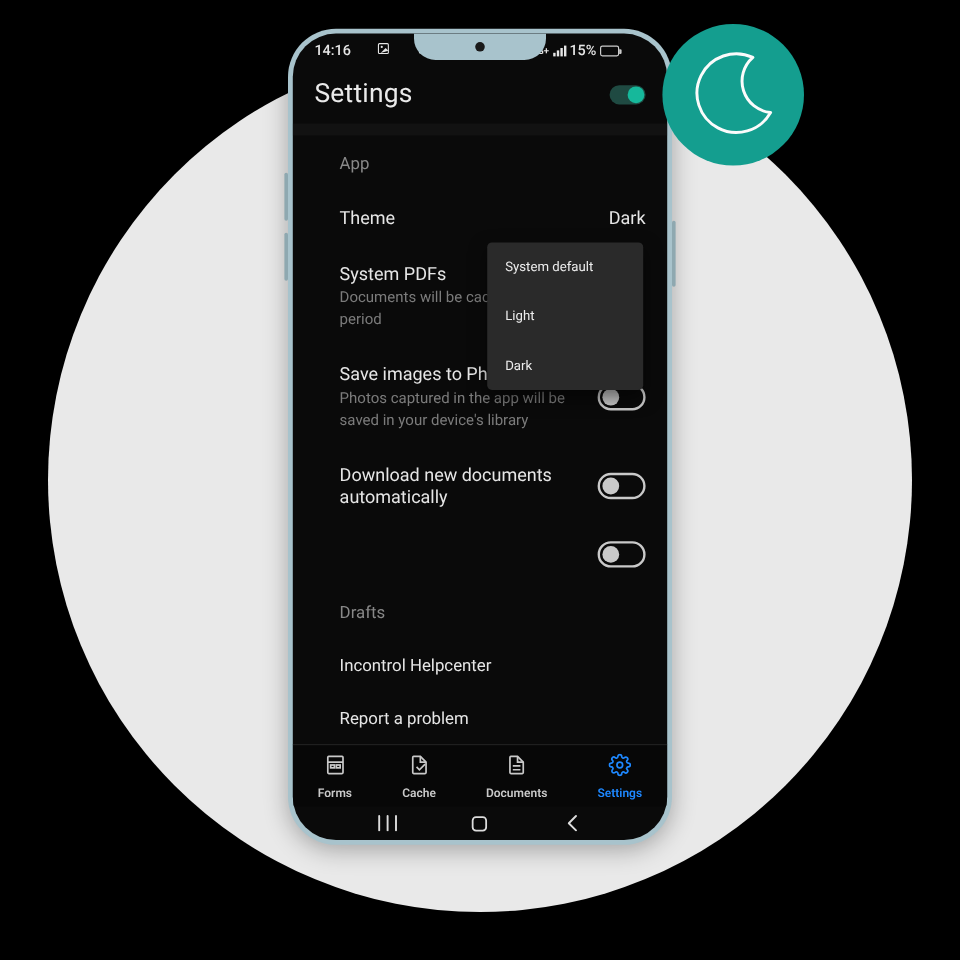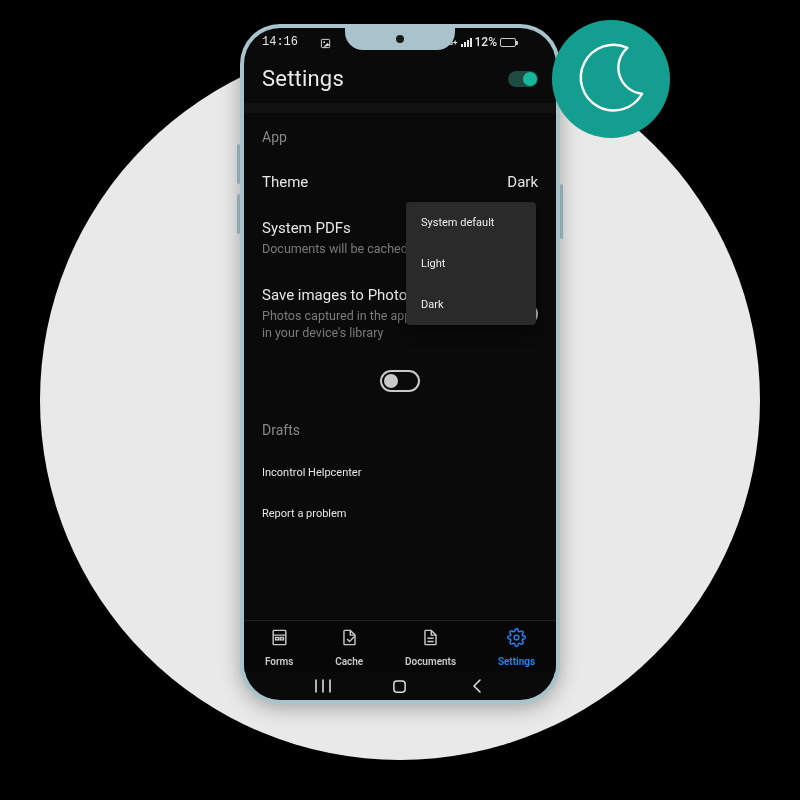--- a/index.html
+++ b/index.html
@@ -9,47 +9,47 @@
     .moon-badge svg { width: 82px; height: 82px; }
     .phone { position: absolute; width: 320px; height: 680px; left: 240px; top: 24px; background: #a8c3cc; border-radius: 40px; padding: 4px; z-index: 10; box-shadow: 0 4px 20px rgba(0,0,0,0.3); }
     .phone-inner { width: 100%; height: 100%; background: #0a0a0a; border-radius: 36px; position: relative; overflow: hidden; }
     .notch { position: absolute; top: 0; left: 50%; transform: translateX(-50%); width: 110px; height: 22px; background: #a8c3cc; border-radius: 0 0 18px 18px; z-index: 25; display:flex; align-items:center; justify-content:center; }
     .notch::after { content:""; width: 8px; height: 8px; border-radius:50%; background:#1a1a1a; }
     .side-btn { position:absolute; background:#8ea8b0; border-radius:2px; }
     .side-left1 { left:-3px; top:120px; width:3px; height:40px; }
     .side-left2 { left:-3px; top:170px; width:3px; height:40px; }
     .side-right { right:-3px; top:160px; width:3px; height:55px; }
     .status-bar { height: 28px; display: flex; justify-content: space-between; align-items: center; padding: 0 40px 0 18px; color: #e6e6e6; font-size: 12px; font-weight: 500; position: relative; z-index: 20; }
-    .status-left { display: flex; align-items: flex-end; gap: 22px; font-family: Liberation Mono, monospace; }
+    .status-left { display: flex; align-items: flex-start; gap: 22px; }
     .status-right { display: flex; align-items: center; gap: 3px; }
     .sig-bars { display:inline-flex; align-items:flex-end; gap:1px; height:9px; }
     .sig-bars span { width:2px; background:#e6e6e6; }
     .sig-bars span:nth-child(1){height:3px}.sig-bars span:nth-child(2){height:5px}.sig-bars span:nth-child(3){height:7px}.sig-bars span:nth-child(4){height:9px}
     .bat-shell { width:16px; height:9px; border:1px solid #ccc; border-radius:2px; position:relative; }
     .bat-shell::after { content:""; position:absolute; right:-3px; top:2px; width:2px; height:4px; background:#ccc; border-radius:0 1px 1px 0; }
     .bat-fill { height:100%; width:15%; background:#e6e6e6; }
     .mute-icon { position:relative; width:11px; height:11px; }
     .mute-icon::before { content:"🔇"; font-size:9px; position:absolute; top:-2px; filter:grayscale(1) brightness(2); }
     .app-header { display: flex; justify-content: space-between; align-items: center; padding: 10px 18px 10px 18px; }
     .app-title { color: #eaeaea; font-size: 22px; font-weight: 400; letter-spacing:0.2px; }
     .sync-pill { width: 30px; height: 16px; border-radius: 9px; background: #1f4a42; position: relative; }
     .sync-pill::after { content:""; position:absolute; right:1px; top:1px; width:14px; height:14px; border-radius:50%; background:#16b89b; }
     .divider { height: 10px; background: #121212; margin-top: 2px; }
-    .content { padding: 0 18px; }
+    .content { padding: 0 18px; margin-left: 21px; }
     .section-label { color: #888; font-size: 14px; padding: 16px 0 14px 0; }
-    .row { display: flex; justify-content: center; align-items: flex-start; padding: 14px 0; gap: 8px; }
+    .row { display: flex; justify-content: flex-end; align-items: flex-start; padding: 14px 0; gap: 8px; }
     .row-left { flex: 1; min-width: 0; }
     .row-title { color: #e6e6e6; font-size: 15px; font-weight: 400; display: flex; align-items: center; gap: 6px; }
     .row-sub { color: #7b7b7b; font-size: 12.5px; line-height: 1.4; margin-top: 3px; }
     .row-value { color: #e6e6e6; font-size: 15px; align-self: center; }
     .toggle { width: 40px; height: 22px; border-radius: 12px; position: relative; flex-shrink: 0; align-self: center; }
     .toggle.off { border: 2px solid #c9c9c9; background: transparent; }
     .toggle.off .knob { position: absolute; left: 2px; top: 2px; width: 14px; height: 14px; border-radius: 50%; background: #c9c9c9; }
     .info-icon { display:inline-flex; width: 15px; height: 15px; border: 1.5px solid #2196f3; border-radius: 50%; color: #2196f3; font-size: 10px; font-weight: 700; font-style: italic; font-family: Georgia, serif; align-items: center; justify-content: center; line-height:1; }
-    .support-item { color: #e6e6e6; font-size: 11px; padding: 14px 0; }
+    .support-item { color: #e6e6e6; font-size: 14px; padding: 14px 0; }
     .dropdown { position: absolute; top: 174px; left: 162px; background: #2a2a2a; border-radius: 4px; width: 130px; box-shadow: 0 6px 14px rgba(0,0,0,0.5); z-index: 40; overflow: hidden; }
     .dropdown-item { color: #ededed; font-size: 11px; padding: 14px 15px; }
     .bottom-nav { position: absolute; bottom: 28px; left: 0; right: 0; height: 52px; display: flex; justify-content: space-around; align-items: center; border-top: 1px solid #1f1f1f; background:#070707; }
     .nav-item { display: flex; flex-direction: column; align-items: center; gap: 7px; color: #c9c9c9; font-size: 10px; font-weight: 600; }
     .nav-item.active { color: #1e88ff; }
     .nav-icon { width: 22px; height: 22px; display: flex; align-items: center; justify-content: center; }
     .sys-nav { position: absolute; bottom: 0; left: 0; right: 0; height: 28px; display: flex; justify-content: space-around; align-items: center; padding: 0 40px; }
     .sys-btn { color: #dcdcdc; display: flex; align-items: center; justify-content: center; width: 30px; height: 18px; }
   </style>
 </head>
@@ -84,21 +84,21 @@
       </div>
       <div class="status-right">
         <span class="mute-icon"></span>
         <span style="font-size:8px; font-weight:600;">4G+</span>
         <span class="sig-bars">
             <span></span>
             <span></span>
             <span></span>
             <span></span>
           </span>
-        <span>12%</span>
+        <span>15%</span>
         <span class="bat-shell"><span class="bat-fill"></span></span>
       </div>
     </div>
 
     <div class="app-header">
       <div class="app-title">Settings</div>
       <div class="sync-pill"></div>
     </div>
 
     <div class="divider"></div>
@@ -124,20 +124,28 @@
         <div class="row-left">
           <div class="row-title">Save images to Photo Library</div>
           <div class="row-sub">Photos captured in the app will be saved in your device's library</div>
         </div>
         <div class="toggle off">
             <div class="knob"></div>
           </div>
       </div>
 
 
+      <div class="row">
+        <div class="row-left">
+            <div class="row-title">Download new documents automatically</div>
+          </div>
+        <div class="toggle off">
+            <div class="knob"></div>
+          </div>
+      </div>
 
       <div class="row">
         <div class="toggle off">
             <div class="knob"></div>
           </div>
       </div>
 
       <div class="section-label">Drafts</div>
 
       <div class="support-item">Incontrol Helpcenter</div>

